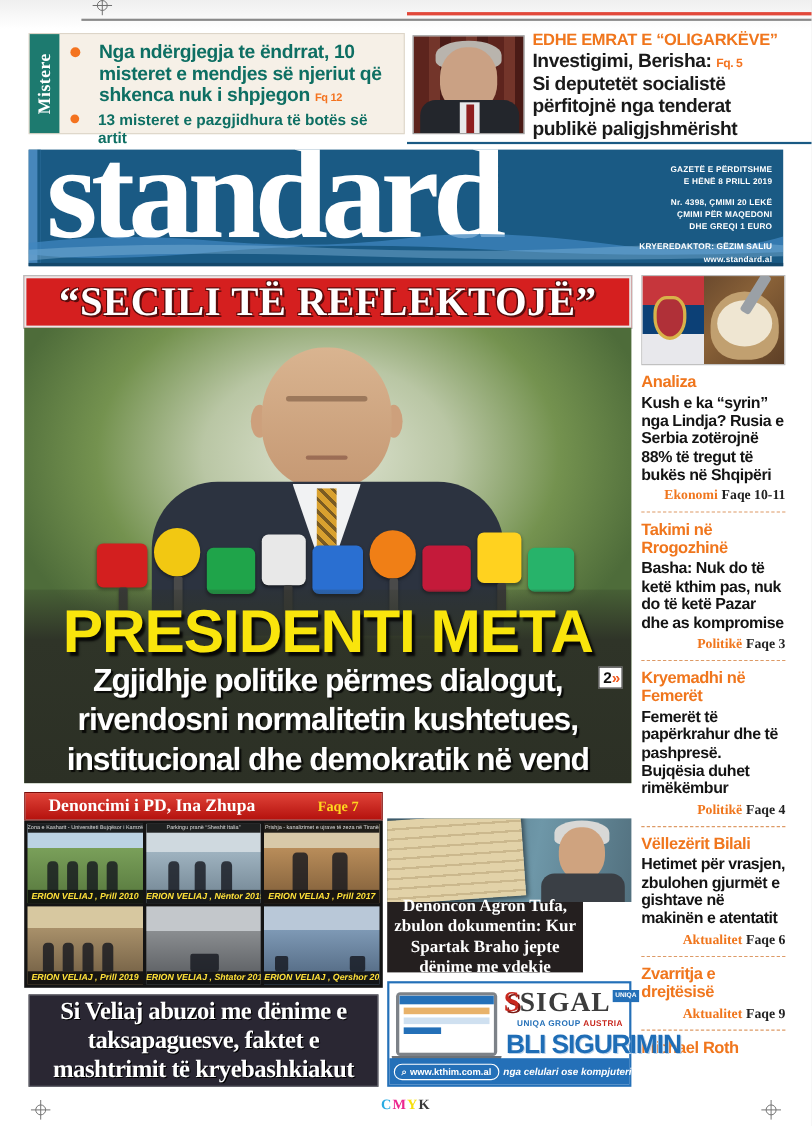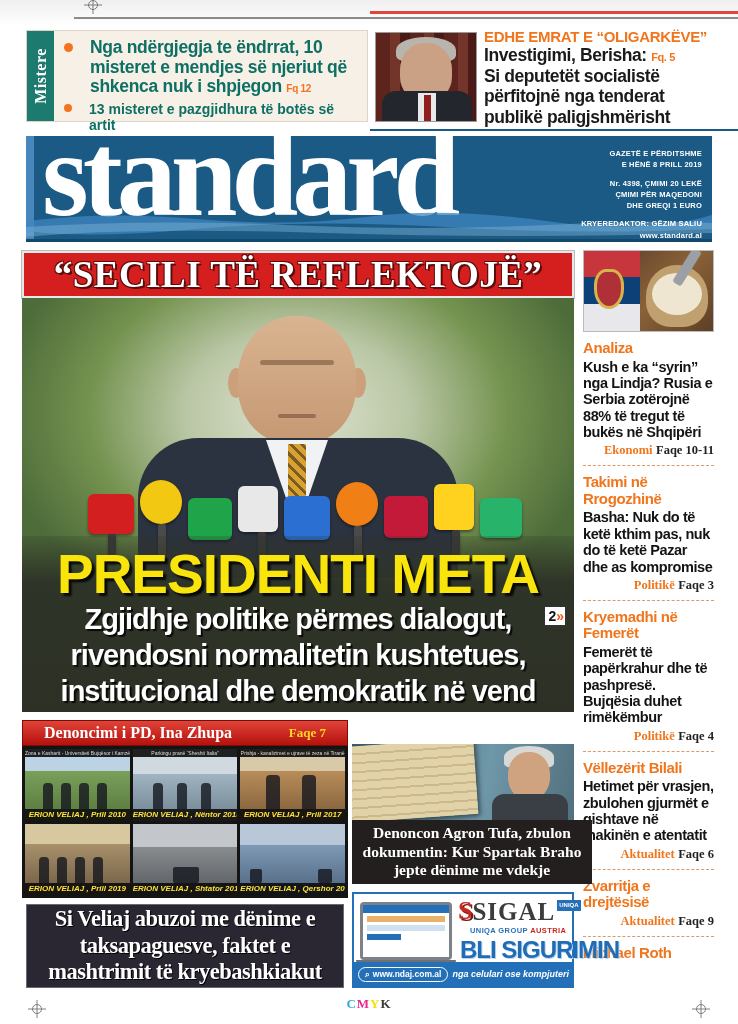--- a/index.html
+++ b/index.html
@@ -170,21 +170,21 @@
   .bm-banner .ttl { color:#fff; font-weight:bold; font-size:10px; font-family:"Liberation Serif", serif; letter-spacing:-.2px; white-space:nowrap; }
   .bm-banner .pg { color:#ffd71e; font-weight:bold; font-size:11.5px; font-family:"Liberation Serif", serif; }
   .bm-photo { left:352px; top:744px; width:222px; height:76px; overflow:hidden; background:linear-gradient(100deg,#3f5d6e, #6e97a8 60%, #52707e); }
   .bm-doc { position:absolute; left:0; top:0; width:130px; height:76px;
     background:repeating-linear-gradient(#e2d2a8 0 7px, #cbb88d 7px 9px);
     transform:rotate(-4deg) translate(-6px,-2px); box-shadow:2px 2px 5px rgba(0,0,0,.5); }
   .bm-man-head { position:absolute; left:156px; top:8px; width:42px; height:48px; background:#cfa37f; border-radius:46%; }
   .bm-man-hair { position:absolute; left:152px; top:2px; width:50px; height:22px; background:#d8d8d6; border-radius:50% 50% 20% 20%; }
   .bm-man-suit { position:absolute; left:140px; top:50px; width:76px; height:28px; background:#3a3f45; border-radius:12px 12px 0 0; }
   .bm-caption {
-    left:352px; top:820px; width:240px; height:64px; background:#241f1f;
+    left:352px; top:820px; width:178px; height:64px; background:#241f1f;
     display:flex; align-items:center; text-align:center; padding:2px 4px;
   }
   .bm-caption span { color:#fff; font-family:"Liberation Serif", serif; font-weight:bold; font-size:15.5px; line-height:1.2; }
 
   
   .ad { left:352px; top:892px; width:222px; height:96px; background:#fff; border:2px solid #2470b8; }
   .ad-laptop { position:absolute; left:6px; top:8px; width:92px; height:58px; background:#7d8288; border-radius:4px; padding:3px; }
   .ad-screen { width:100%; height:100%; background:#fff; overflow:hidden; }
   .ad-screen .bar { height:8px; background:#2470b8; }
   .ad-screen .row { height:6px; margin:3px 4px 0 4px; background:#cfe0f0; }
@@ -436,21 +436,21 @@
     <div class="ad-logo-row">
       <span class="ad-s">S</span>
       <span class="ad-brand">SIGAL</span>
       <span class="ad-badge">UNIQA</span>
     </div>
     <div class="ad-sub"><span>UNIQA GROUP </span><b>AUSTRIA</b></div>
     <div class="ad-headline">BLI SIGURIMIN</div>
     <div class="ad-bluebar">
       <span class="ad-url">
           <span>⌕</span>
-          <span>www.ndaj.com.al</span>
+          <span>www.kthim.com.al</span>
         </span>
       <span class="ad-tag">nga celulari ose kompjuteri</span>
     </div>
   </div>
 
   <div class="abs cmyk">
     <span class="c">C</span><span class="m">M</span><span class="y">Y</span><span class="k">K</span>
   </div>
 
 </div>

